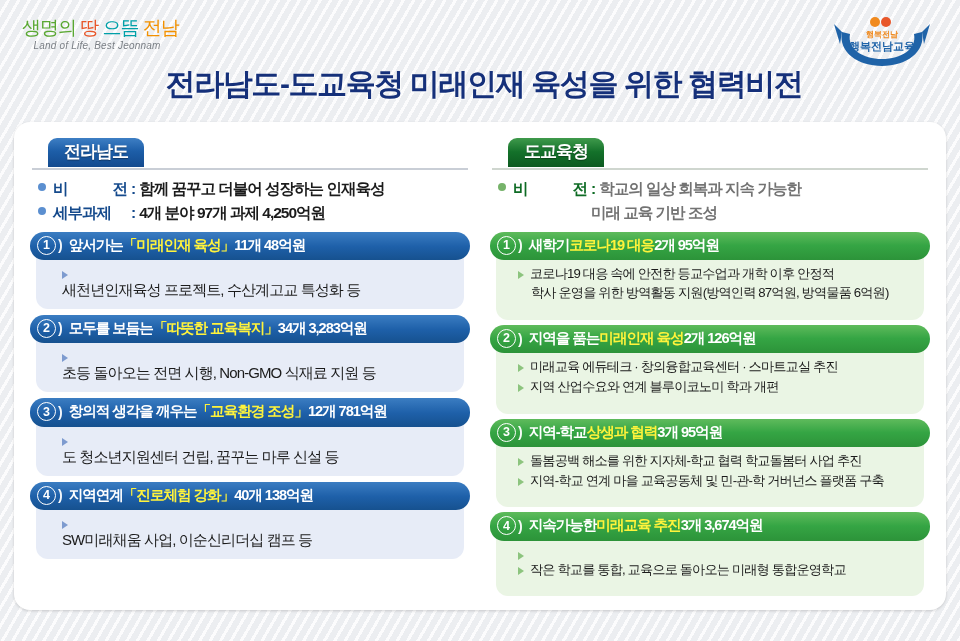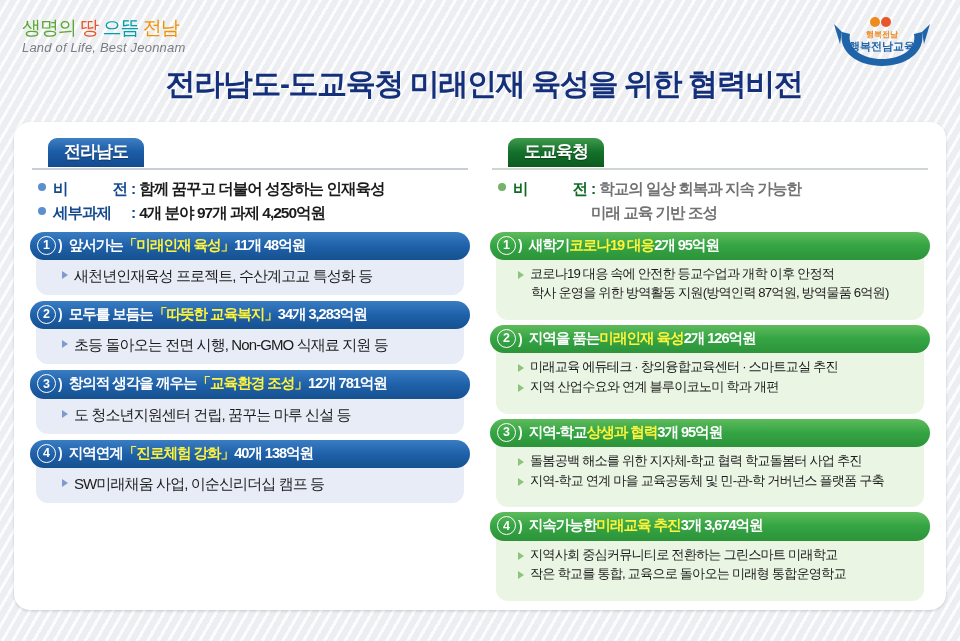--- a/index.html
+++ b/index.html
@@ -42,21 +42,21 @@
     letter-spacing: -1px;
     white-space: nowrap;
     line-height: 1;
   }
   .lm1 { color: #5aa832; }
   .lm3 { color: #f29100; }
   .lm4 { color: #e8572a; }
   .lm5 { color: #00a0a8; }
   .logo-left-tag {
     margin-top: 3px;
-    font-size: 13px;
+    font-size: 10px;
     color: #7a7f85;
     font-style: italic;
     letter-spacing: .2px;
     white-space: nowrap;
   }
 
   .logo-right {
     position: absolute;
     right: 24px;
     top: 10px;
@@ -247,21 +247,21 @@
     width: 0; height: 0;
     border-left: 6px solid #7e9bcf;
     border-top: 4px solid transparent;
     border-bottom: 4px solid transparent;
     margin: 6px 6px 0 0;
   }
   .tri-green { border-left-color: #8cc47e; }
   .bl-sub { padding-left: 13px; }
 
   .col-left .card-body { padding-left: 26px; }
-  .col-left .bline { font-size: 15px; }
+  .col-left .bline { font-size: 15px; flex-direction: column; }
   .col-right .card-head { font-size: 14.6px; }
   .col-right .bline { font-size: 13.2px; letter-spacing: -0.85px; }
   .col-right .card-body { padding-left: 22px; padding-bottom: 16px; }
   .col-right .card { margin-bottom: 5px; }
 </style>
 </head>
 <body>
 
 <div class="header">
 
@@ -478,21 +478,20 @@
           <div class="card-head head-green">
             <span class="badge">4</span>
             <span class="badge-paren">)</span>
             <span>지속가능한 </span>
             <span class="hl">미래교육 추진</span>
             <span> 3개 3,674억원</span>
           </div>
           <div class="card-body body-green">
             <div class="bline">
               <span class="tri tri-green"></span>
-              <span>지역사회 중심커뮤니티로 전환하는 그린스마트 미래학교</span>
             </div>
             <div class="bline">
               <span class="tri tri-green"></span>
               <span>작은 학교를 통합, 교육으로 돌아오는 미래형 통합운영학교</span>
             </div>
           </div>
         </div>
 
       </div>
     </div>

